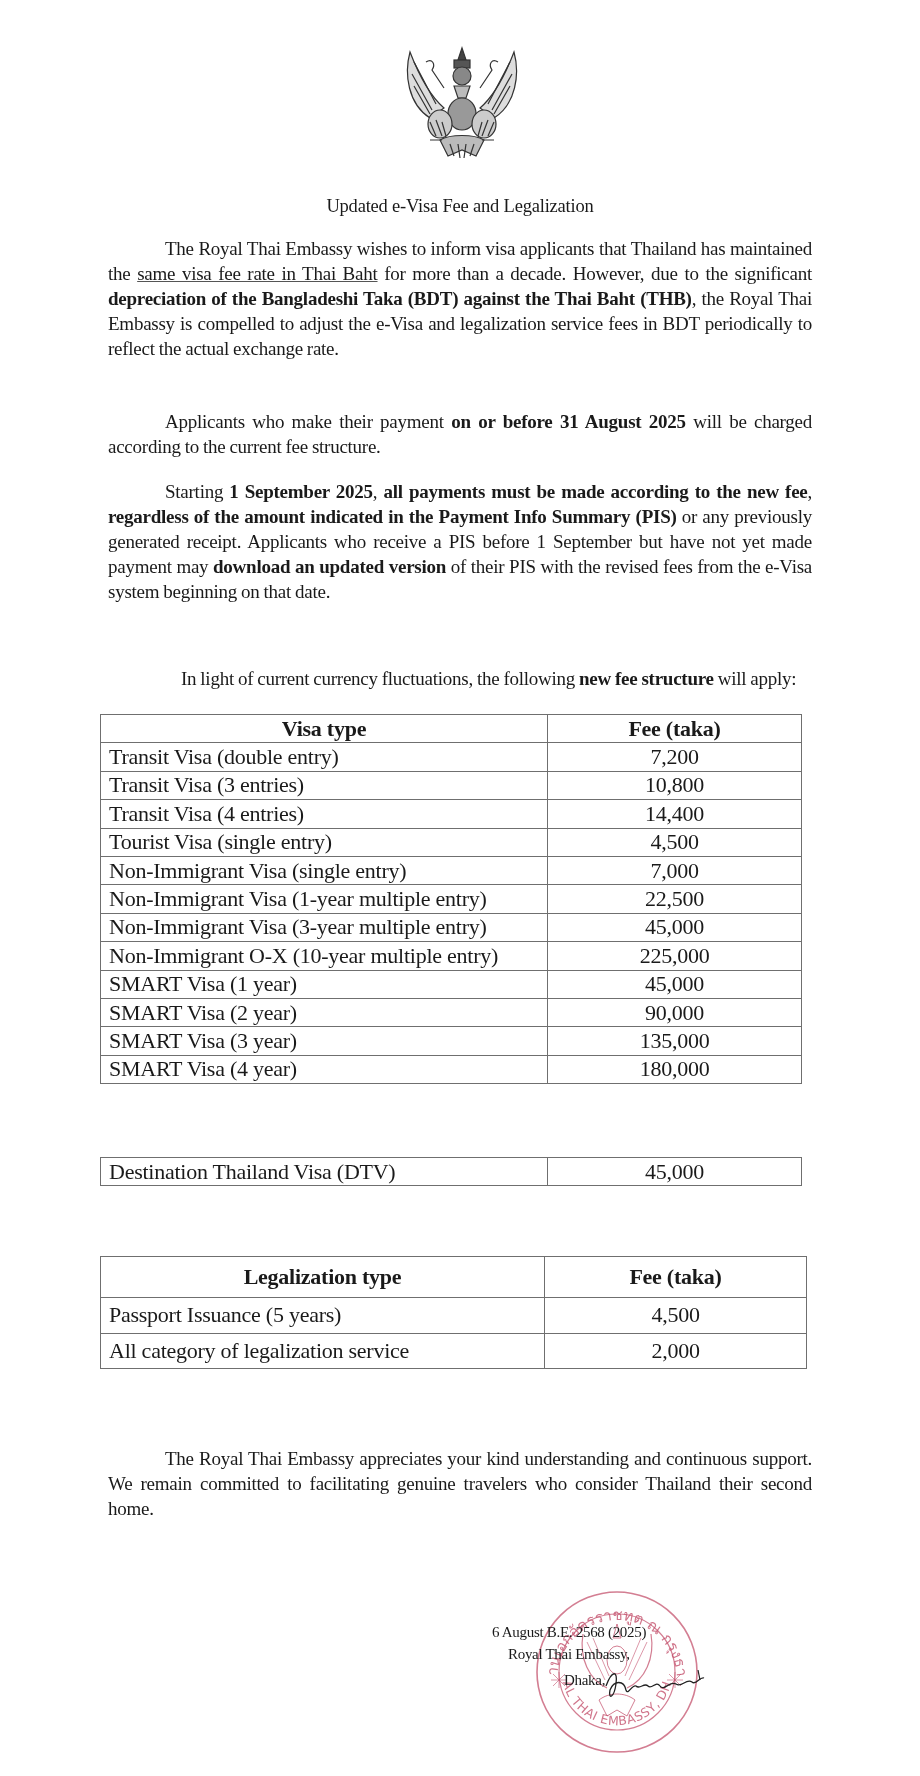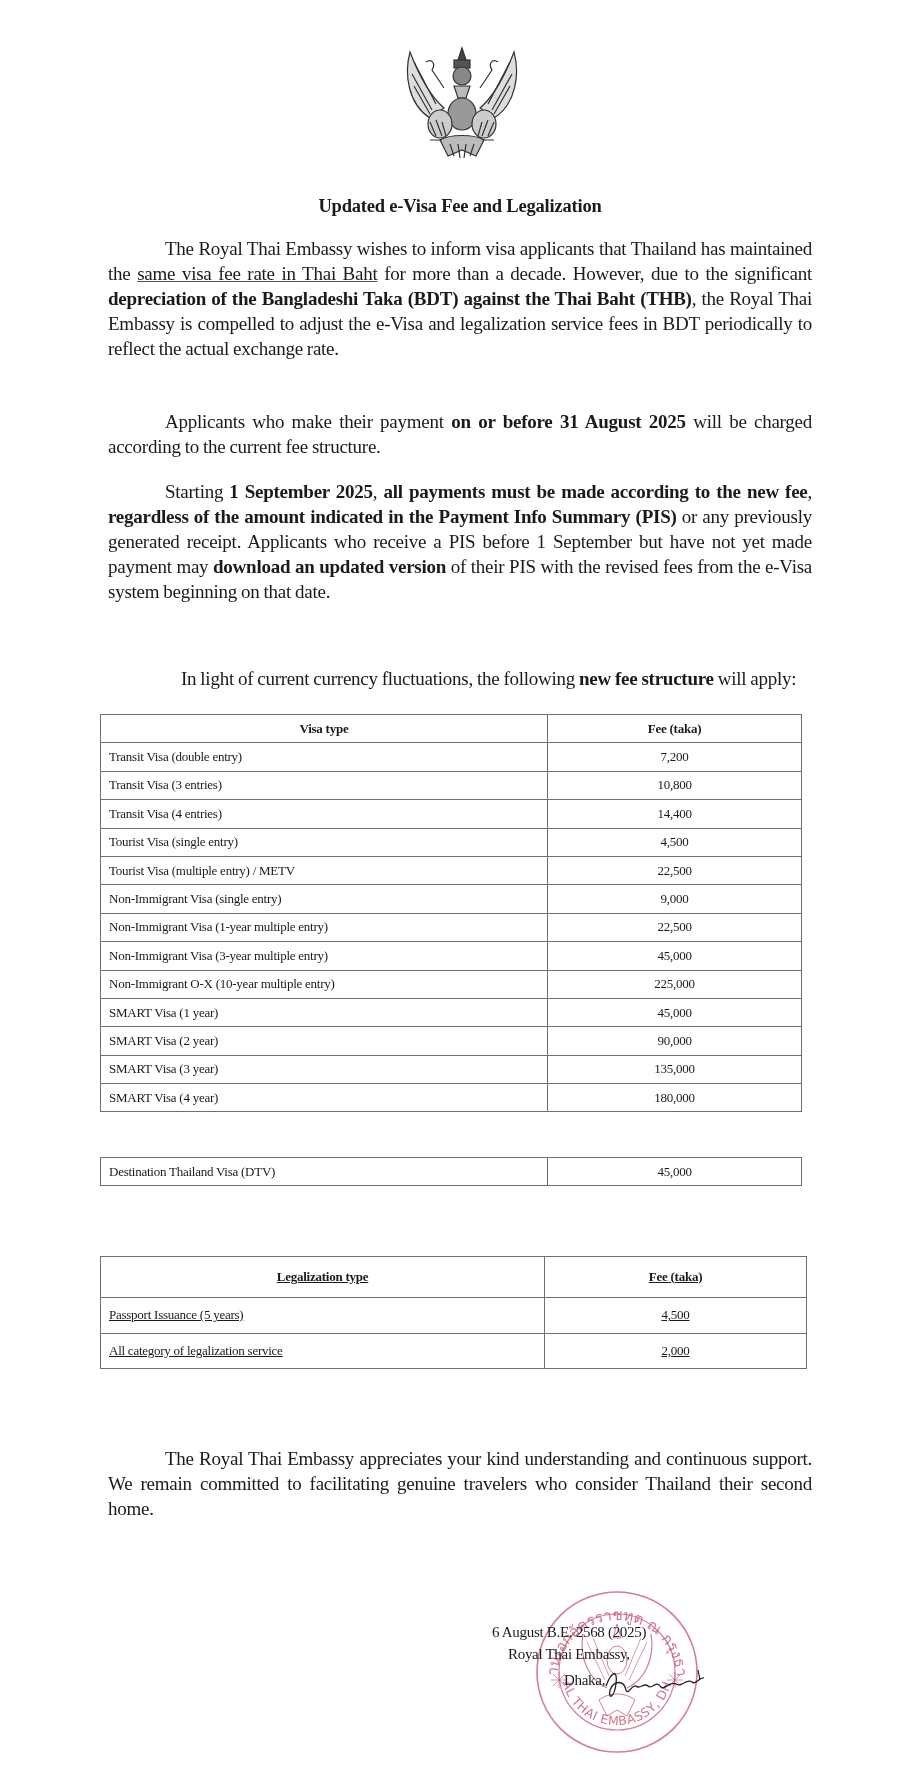--- a/index.html
+++ b/index.html
@@ -1,41 +1,41 @@
 <!DOCTYPE html>
 <html><head>
   <meta charset="utf-8">
   <style>
     html, body { margin: 0; padding: 0; background: #ffffff; }
     body { width: 920px; height: 1776px; position: relative; overflow: hidden;
            font-family: "Liberation Serif", "DejaVu Serif", serif; color: #1a1a1a; }
     .emblem { position: absolute; left: 400px; top: 44px; width: 124px; height: 118px; }
     .title { position: absolute; left: 0; width: 920px; top: 196px; text-align: center;
-             font-weight: bold; font-size: 18.5px; letter-spacing: -0.2px; }
+             font-weight: normal; font-size: 18.5px; letter-spacing: -0.2px; }
     .para { position: absolute; left: 108px; width: 704px; font-size: 19px; line-height: 25px;
             text-align: justify; text-indent: 57px; letter-spacing: -0.25px; word-spacing: -0.5px; font-family: Liberation Serif, serif; }
     .para b { font-weight: bold; }
     .para u { text-decoration: underline; text-decoration-color: #555; }
     .p1 { top: 236px; }
     .p2 { top: 409px; }
     .p3 { top: 479px; }
     .p4 { top: 650px; }
     .p5 { top: 1446px; }
 
-    table.fees { position: absolute; border-collapse: collapse; font-size: 13px; letter-spacing: -0.25px; }
+    table.fees { position: absolute; border-collapse: collapse; font-size: 22px; letter-spacing: -0.25px; }
     table.fees td, table.fees th { border: 1.4px solid #6f6f6f; padding: 0 8px; }
     table.fees th { font-weight: bold; text-align: center; }
     table.fees td.fee { text-align: center; }
     #visa-table { left: 100px; top: 714px; width: 702px; }
     #visa-table th, #visa-table td { height: 27.4px; line-height: 26px; }
     #visa-table .c1 { width: 430px; }
     #special-table { left: 100px; top: 1157px; width: 702px; }
     #special-table td { height: 27.4px; line-height: 26px; }
     #special-table .c1 { width: 430px; margin-top: 28px; }
-    #legal-table { left: 100px; top: 1256px; width: 707px; text-decoration: underline; }
+    #legal-table { left: 100px; top: 1256px; width: 707px; }
     #legal-table th, #legal-table td { height: 34.6px; line-height: 34px; }
     #legal-table th { line-height: 40px; }
     #legal-table .c1 { width: 427px; }
 
     .stamp { position: absolute; left: 533px; top: 1588px; width: 168px; height: 168px; }
     .sig-block { position: absolute; font-size: 15px; letter-spacing: -0.3px; }
     .sig1 { left: 508px; top: 1646px; }
     .sig2 { left: 564px; top: 1672px; }
     .sig3 { left: 492px; top: 1624px; }
     .signature { position: absolute; left: 600px; top: 1666px; width: 110px; height: 36px; }
@@ -100,26 +100,22 @@
       </tr>
       <tr>
         <td class="c1">Transit Visa (4 entries)</td>
         <td class="fee">14,400</td>
       </tr>
       <tr>
         <td class="c1">Tourist Visa (single entry)</td>
         <td class="fee">4,500</td>
       </tr>
       <tr>
-        <td class="c1">Tourist Visa (multiple entry) / METV</td>
-        <td class="fee">22,500</td>
-      </tr>
-      <tr>
         <td class="c1">Non-Immigrant Visa (single entry)</td>
-        <td class="fee">9,000</td>
+        <td class="fee">7,000</td>
       </tr>
       <tr>
         <td class="c1">Non-Immigrant Visa (1-year multiple entry)</td>
         <td class="fee">22,500</td>
       </tr>
       <tr>
         <td class="c1">Non-Immigrant Visa (3-year multiple entry)</td>
         <td class="fee">45,000</td>
       </tr>
       <tr>

